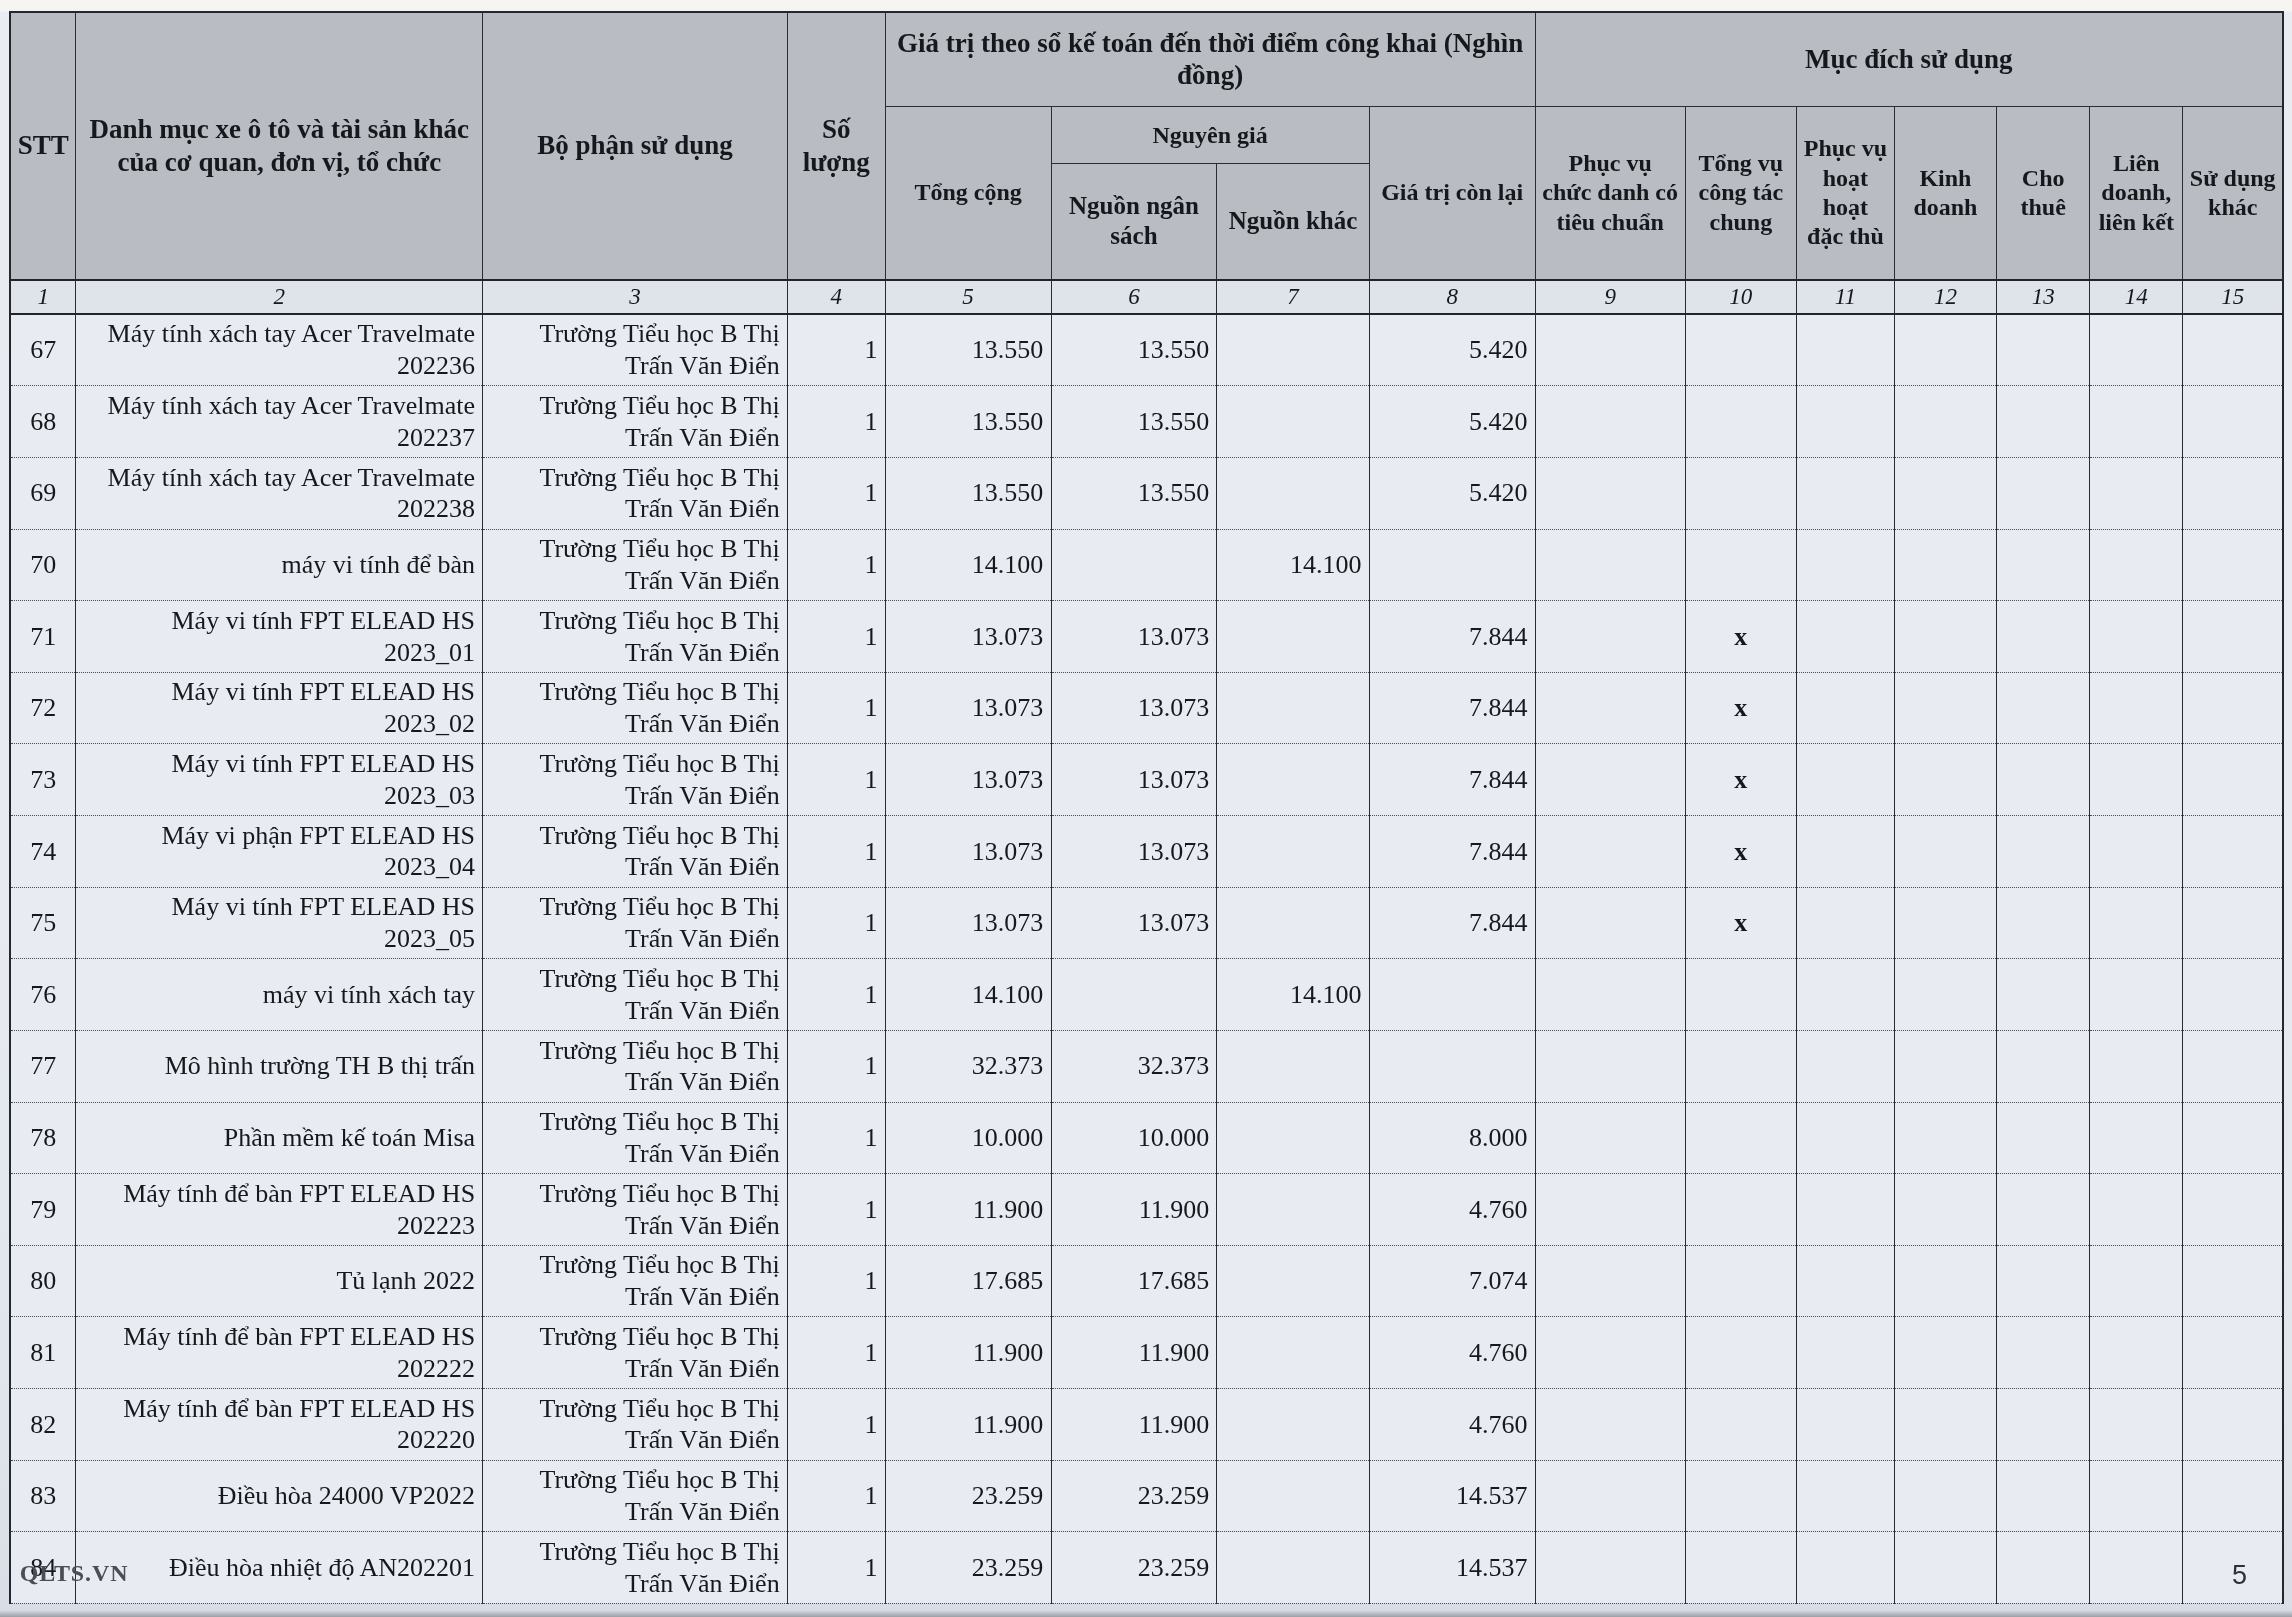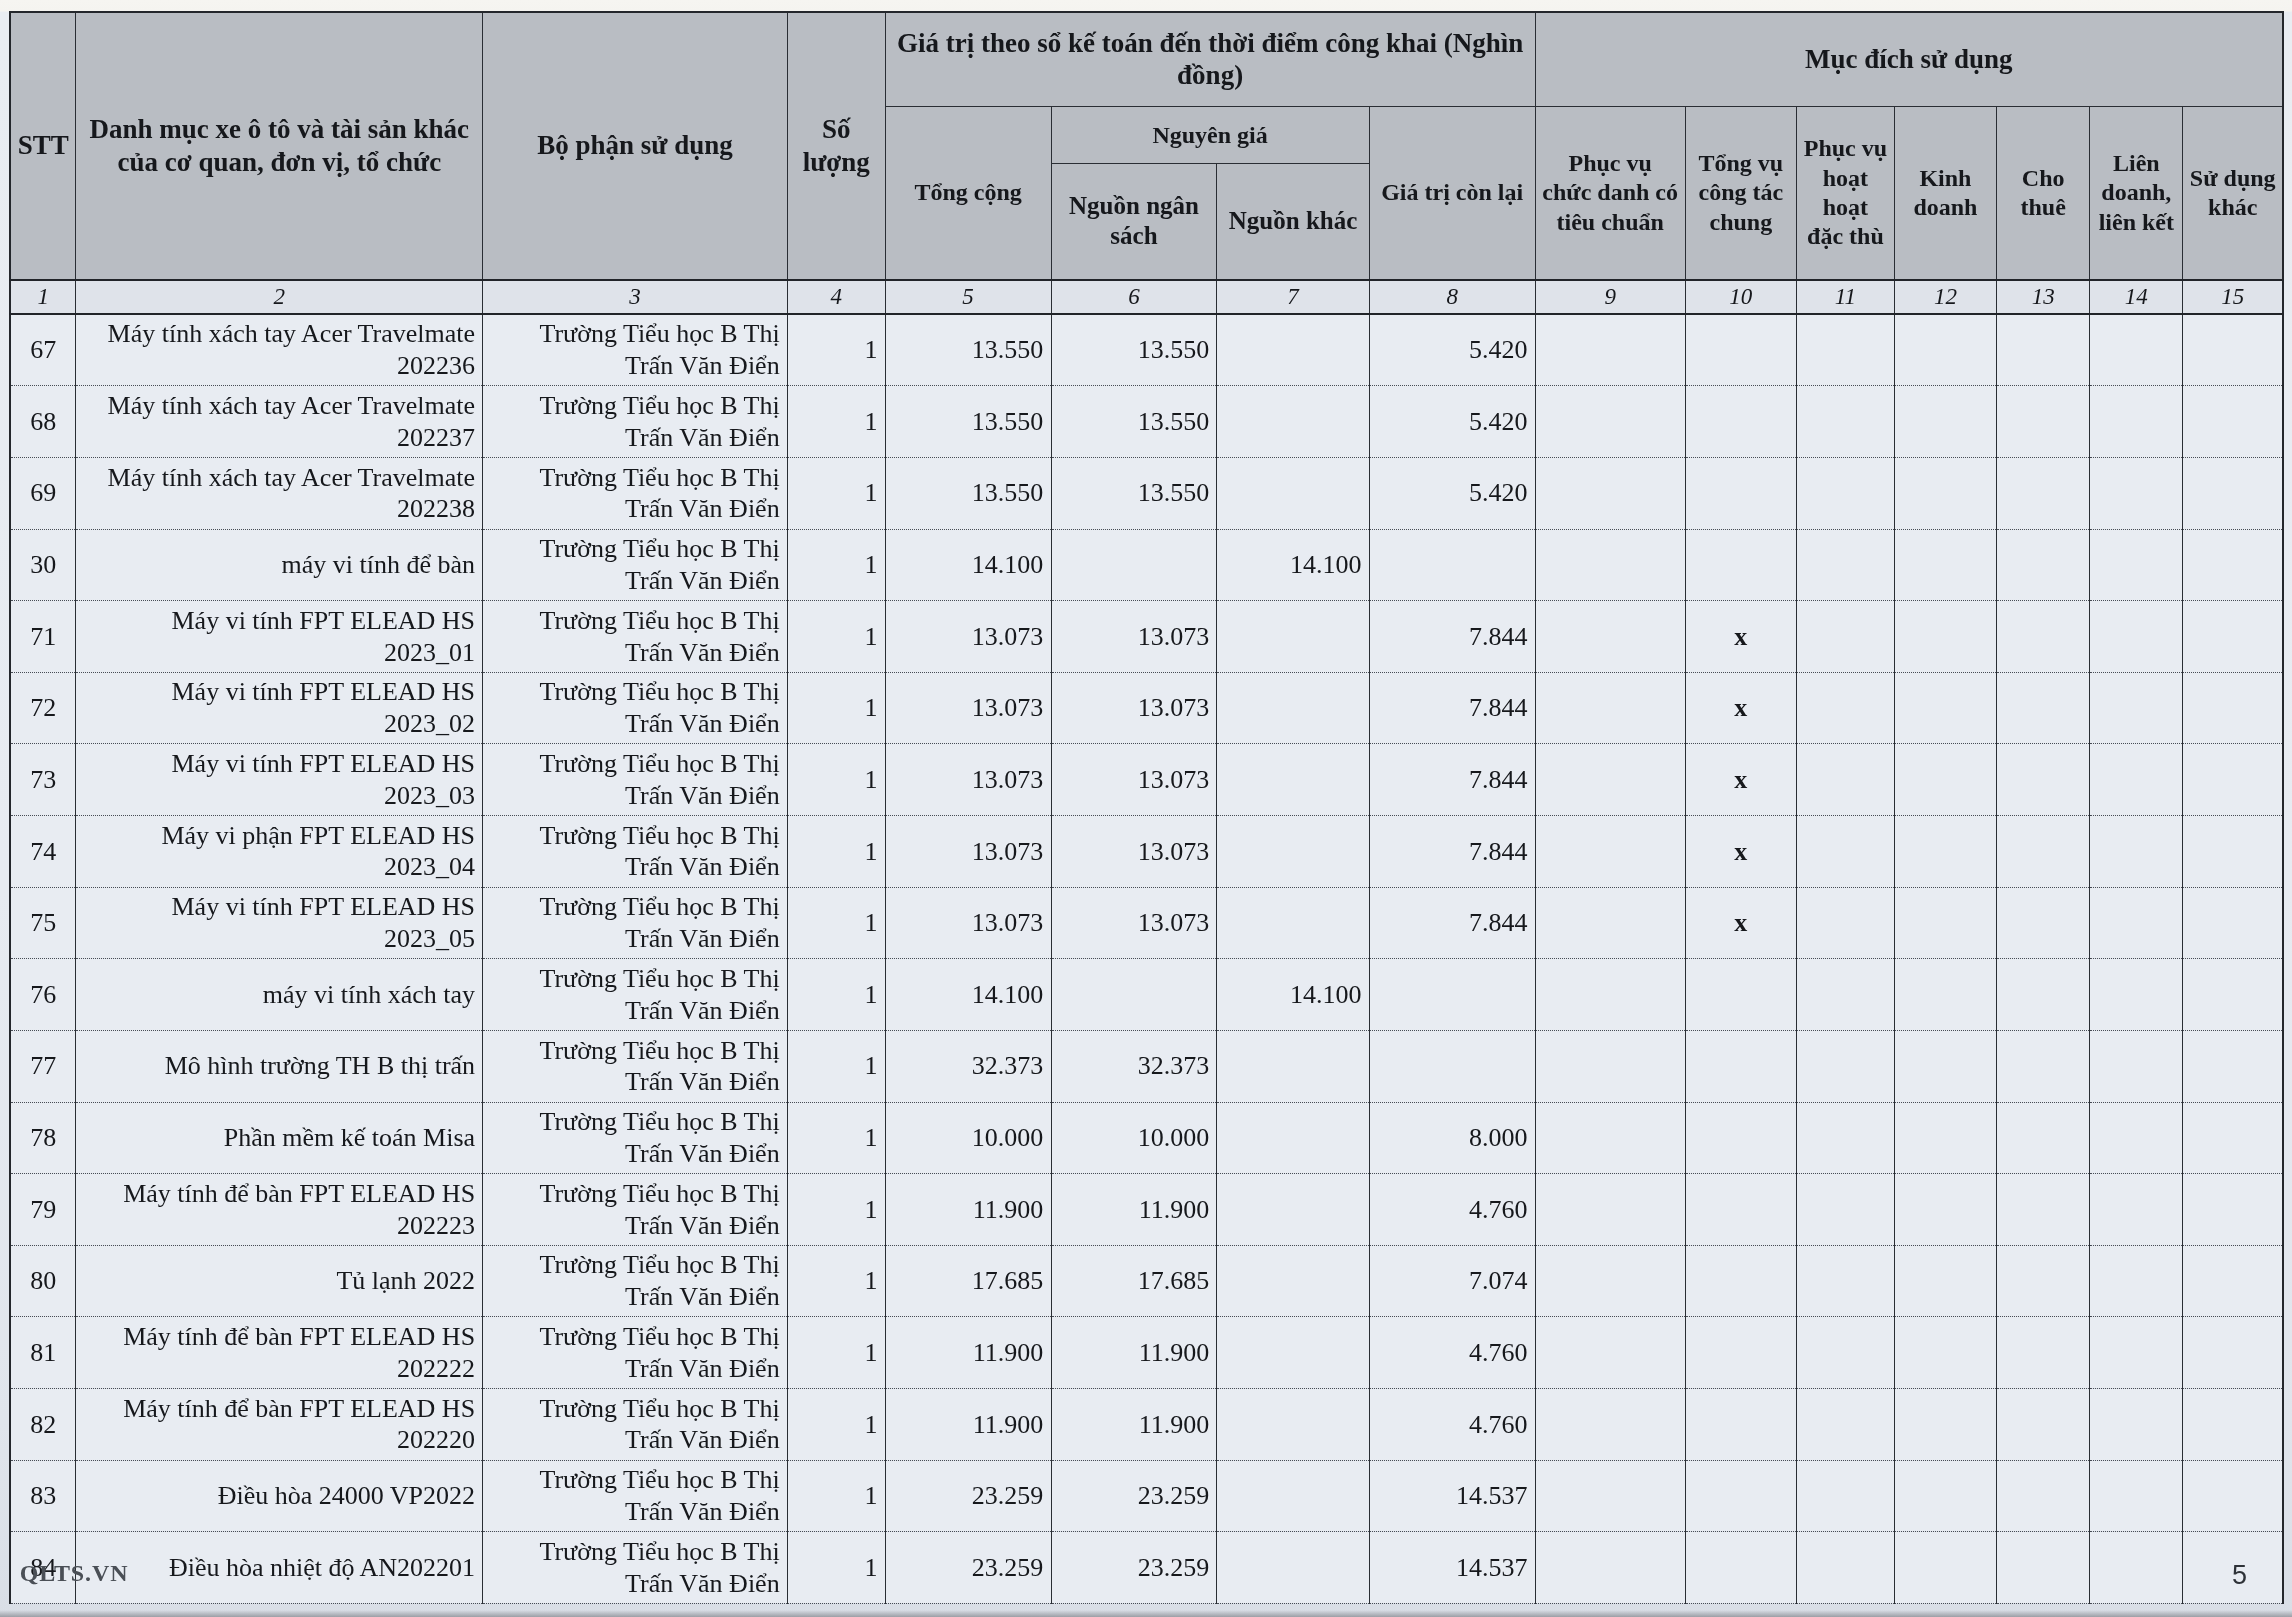--- a/index.html
+++ b/index.html
@@ -174,21 +174,21 @@
         <td class="td-money">5.420</td>
         <td class="td-mark"></td>
         <td class="td-mark"></td>
         <td class="td-mark"></td>
         <td class="td-mark"></td>
         <td class="td-mark"></td>
         <td class="td-mark"></td>
         <td class="td-mark"></td>
       </tr>
       <tr class="data-row">
-        <td class="td-stt">30</td>
+        <td class="td-stt">70</td>
         <td class="td-name">máy vi tính để bàn</td>
         <td class="td-name">Trường Tiểu học B Thị Trấn Văn Điển</td>
         <td class="td-qty">1</td>
         <td class="td-money">14.100</td>
         <td class="td-money"></td>
         <td class="td-money">14.100</td>
         <td class="td-money"></td>
         <td class="td-mark"></td>
         <td class="td-mark"></td>
         <td class="td-mark"></td>

